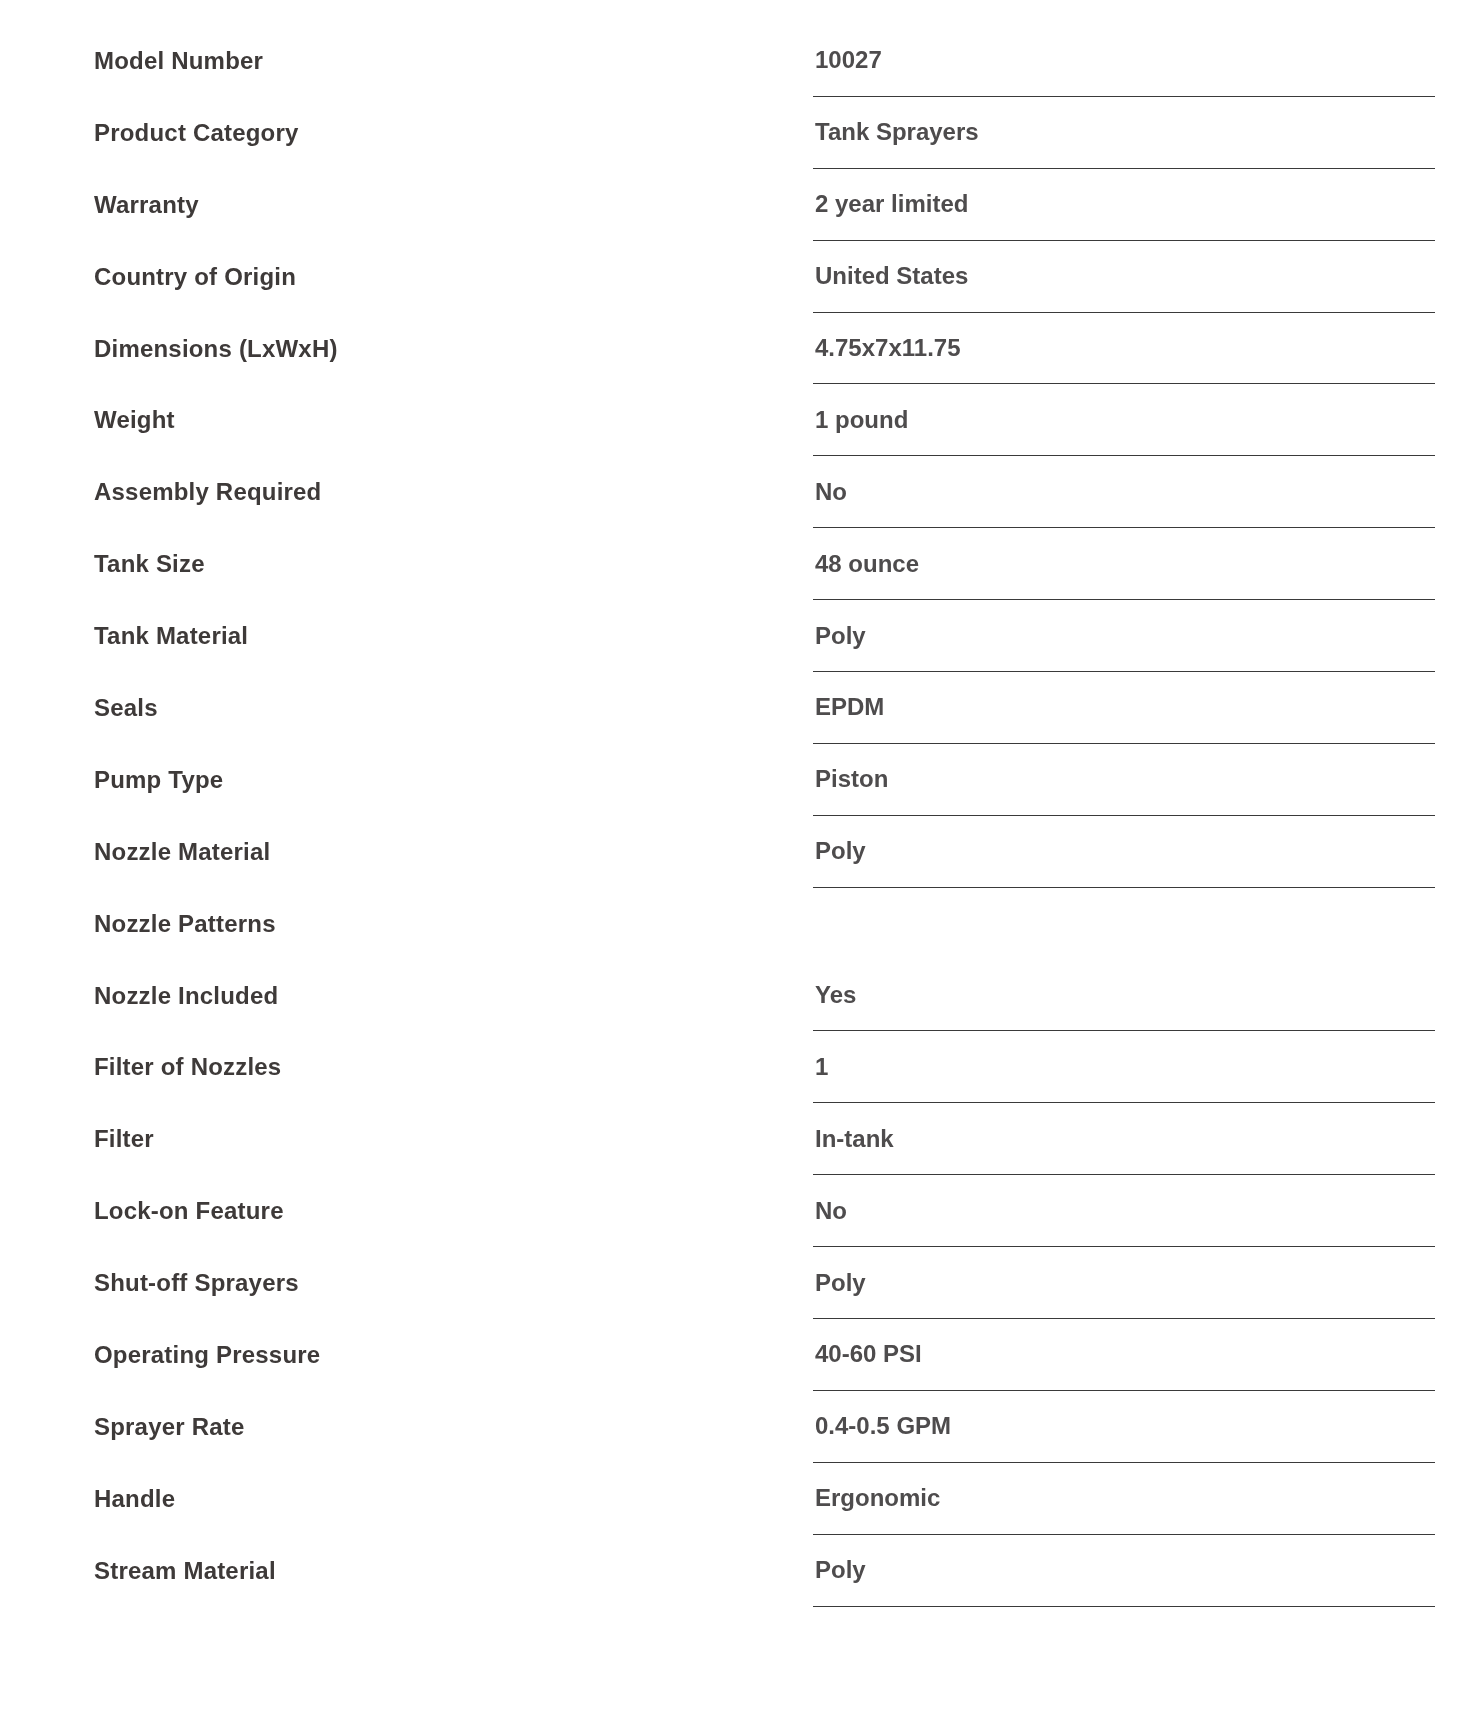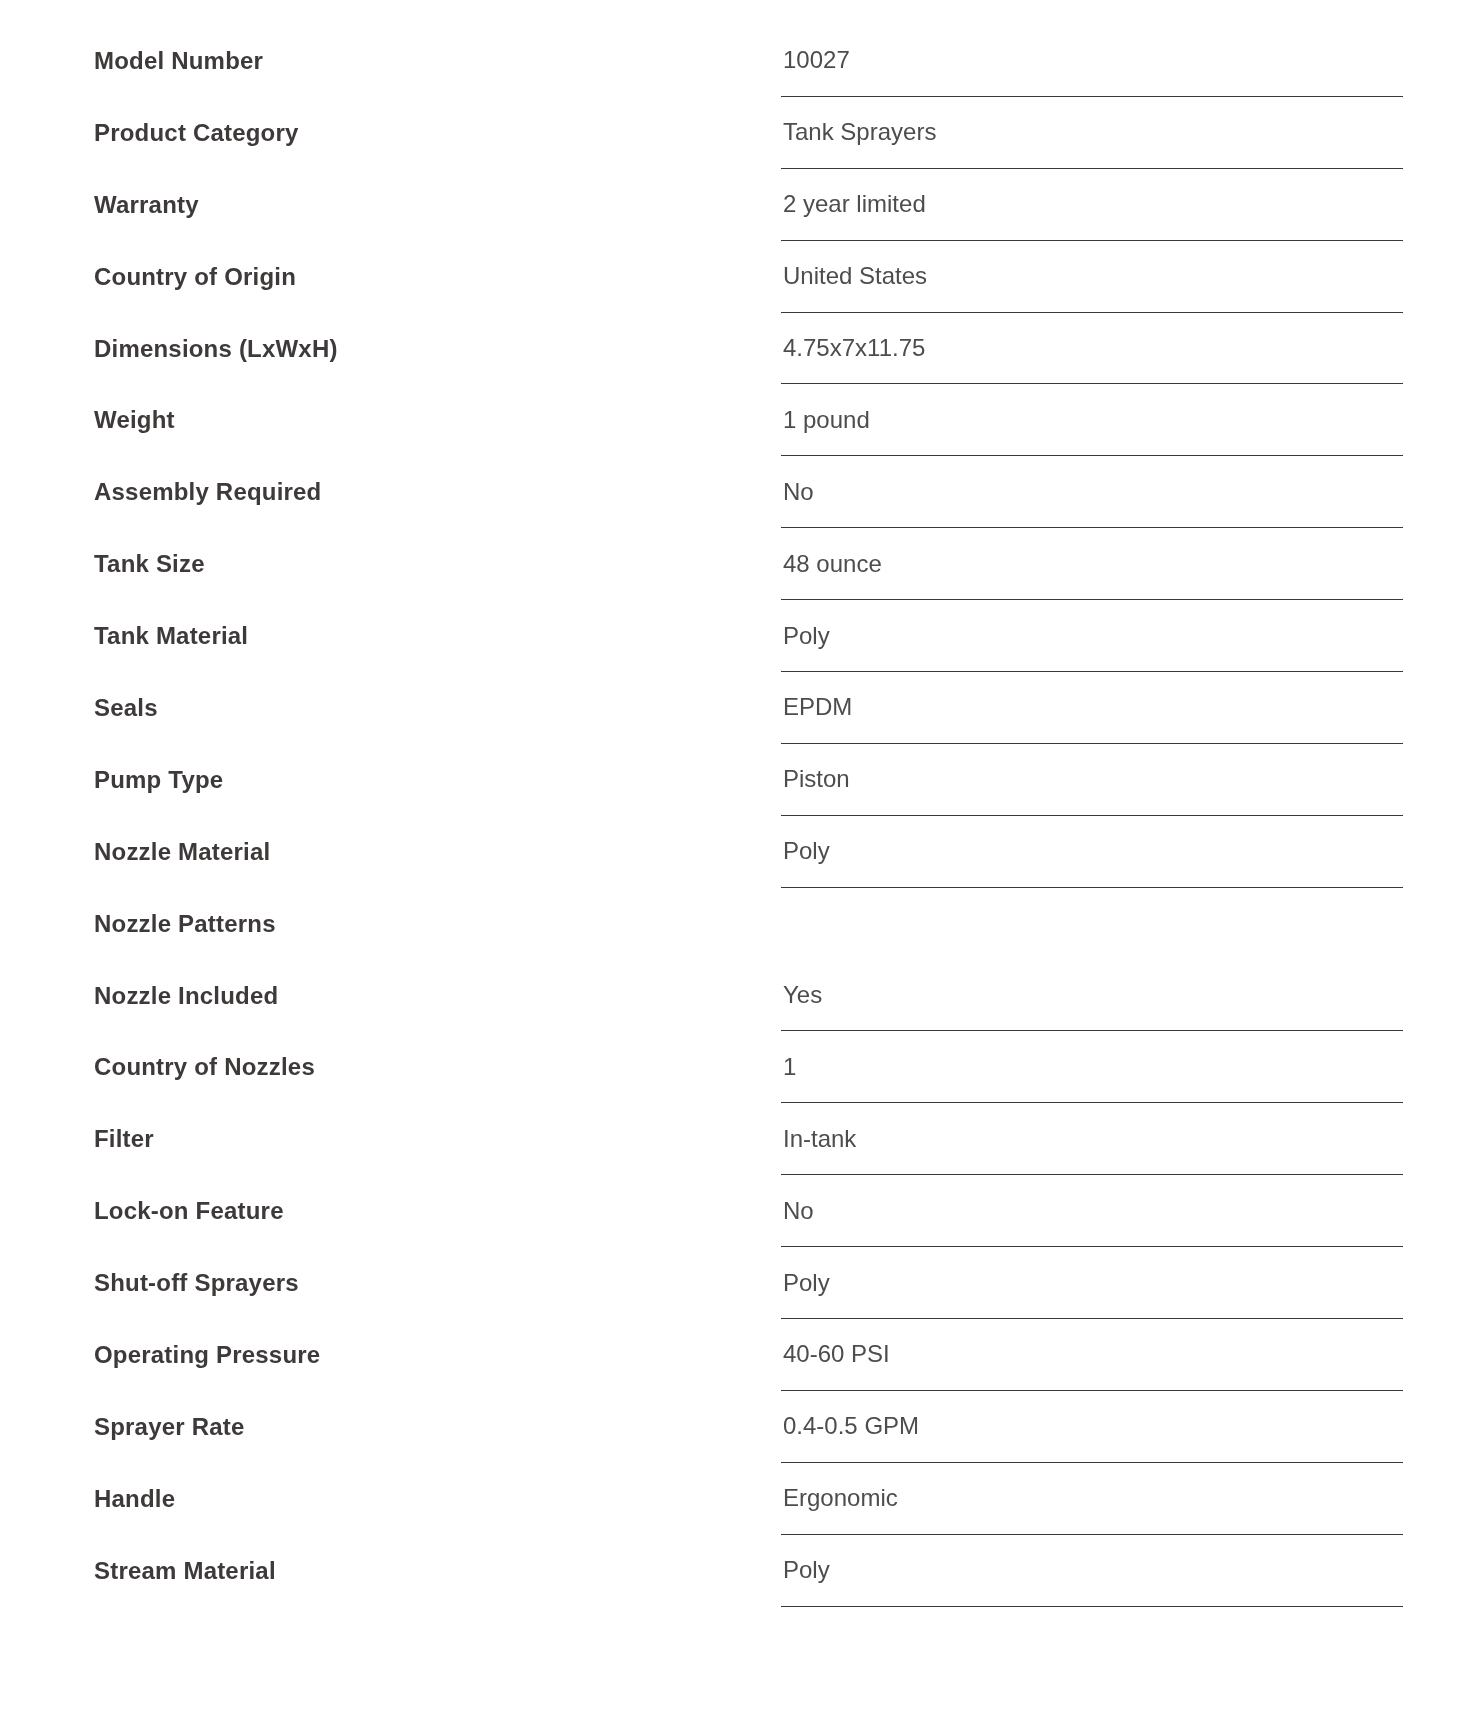--- a/index.html
+++ b/index.html
@@ -12,41 +12,42 @@
     height: 1724px;
     font-family: "Liberation Sans", sans-serif;
     overflow: hidden;
   }
   .spec-table {
     padding-top: 25px;
   }
   .spec-row {
     display: flex;
     height: 71.9px;
+    gap: 32px;
   }
   .spec-label {
     box-sizing: border-box;
     width: 781px;
     padding-left: 94px;
     display: flex;
     align-items: center;
     font-size: 24px;
     font-weight: bold;
     color: #3e3a39;
     letter-spacing: 0.2px;
     white-space: nowrap;
   }
   .spec-value {
     box-sizing: border-box;
     width: 622px;
     padding-left: 2px;
     display: flex;
     align-items: center;
     font-size: 24px;
-    font-weight: normal;
+    font-weight: bold;
     color: #4e4c4d;
     border-bottom: 1px solid #3a3a3a;
     white-space: nowrap;
   }
 </style>
 </head>
 <body>
 
 <div class="spec-table" id="spec-table">
   <div class="spec-row">
@@ -113,21 +114,21 @@
   <div class="spec-row">
     <div class="spec-label">Nozzle Patterns</div>
   </div>
 
   <div class="spec-row">
     <div class="spec-label">Nozzle Included</div>
     <div class="spec-value">Yes</div>
   </div>
 
   <div class="spec-row">
-    <div class="spec-label">Country of Nozzles</div>
+    <div class="spec-label">Filter of Nozzles</div>
     <div class="spec-value">1</div>
   </div>
 
   <div class="spec-row">
     <div class="spec-label">Filter</div>
     <div class="spec-value">In-tank</div>
   </div>
 
   <div class="spec-row">
     <div class="spec-label">Lock-on Feature</div>

